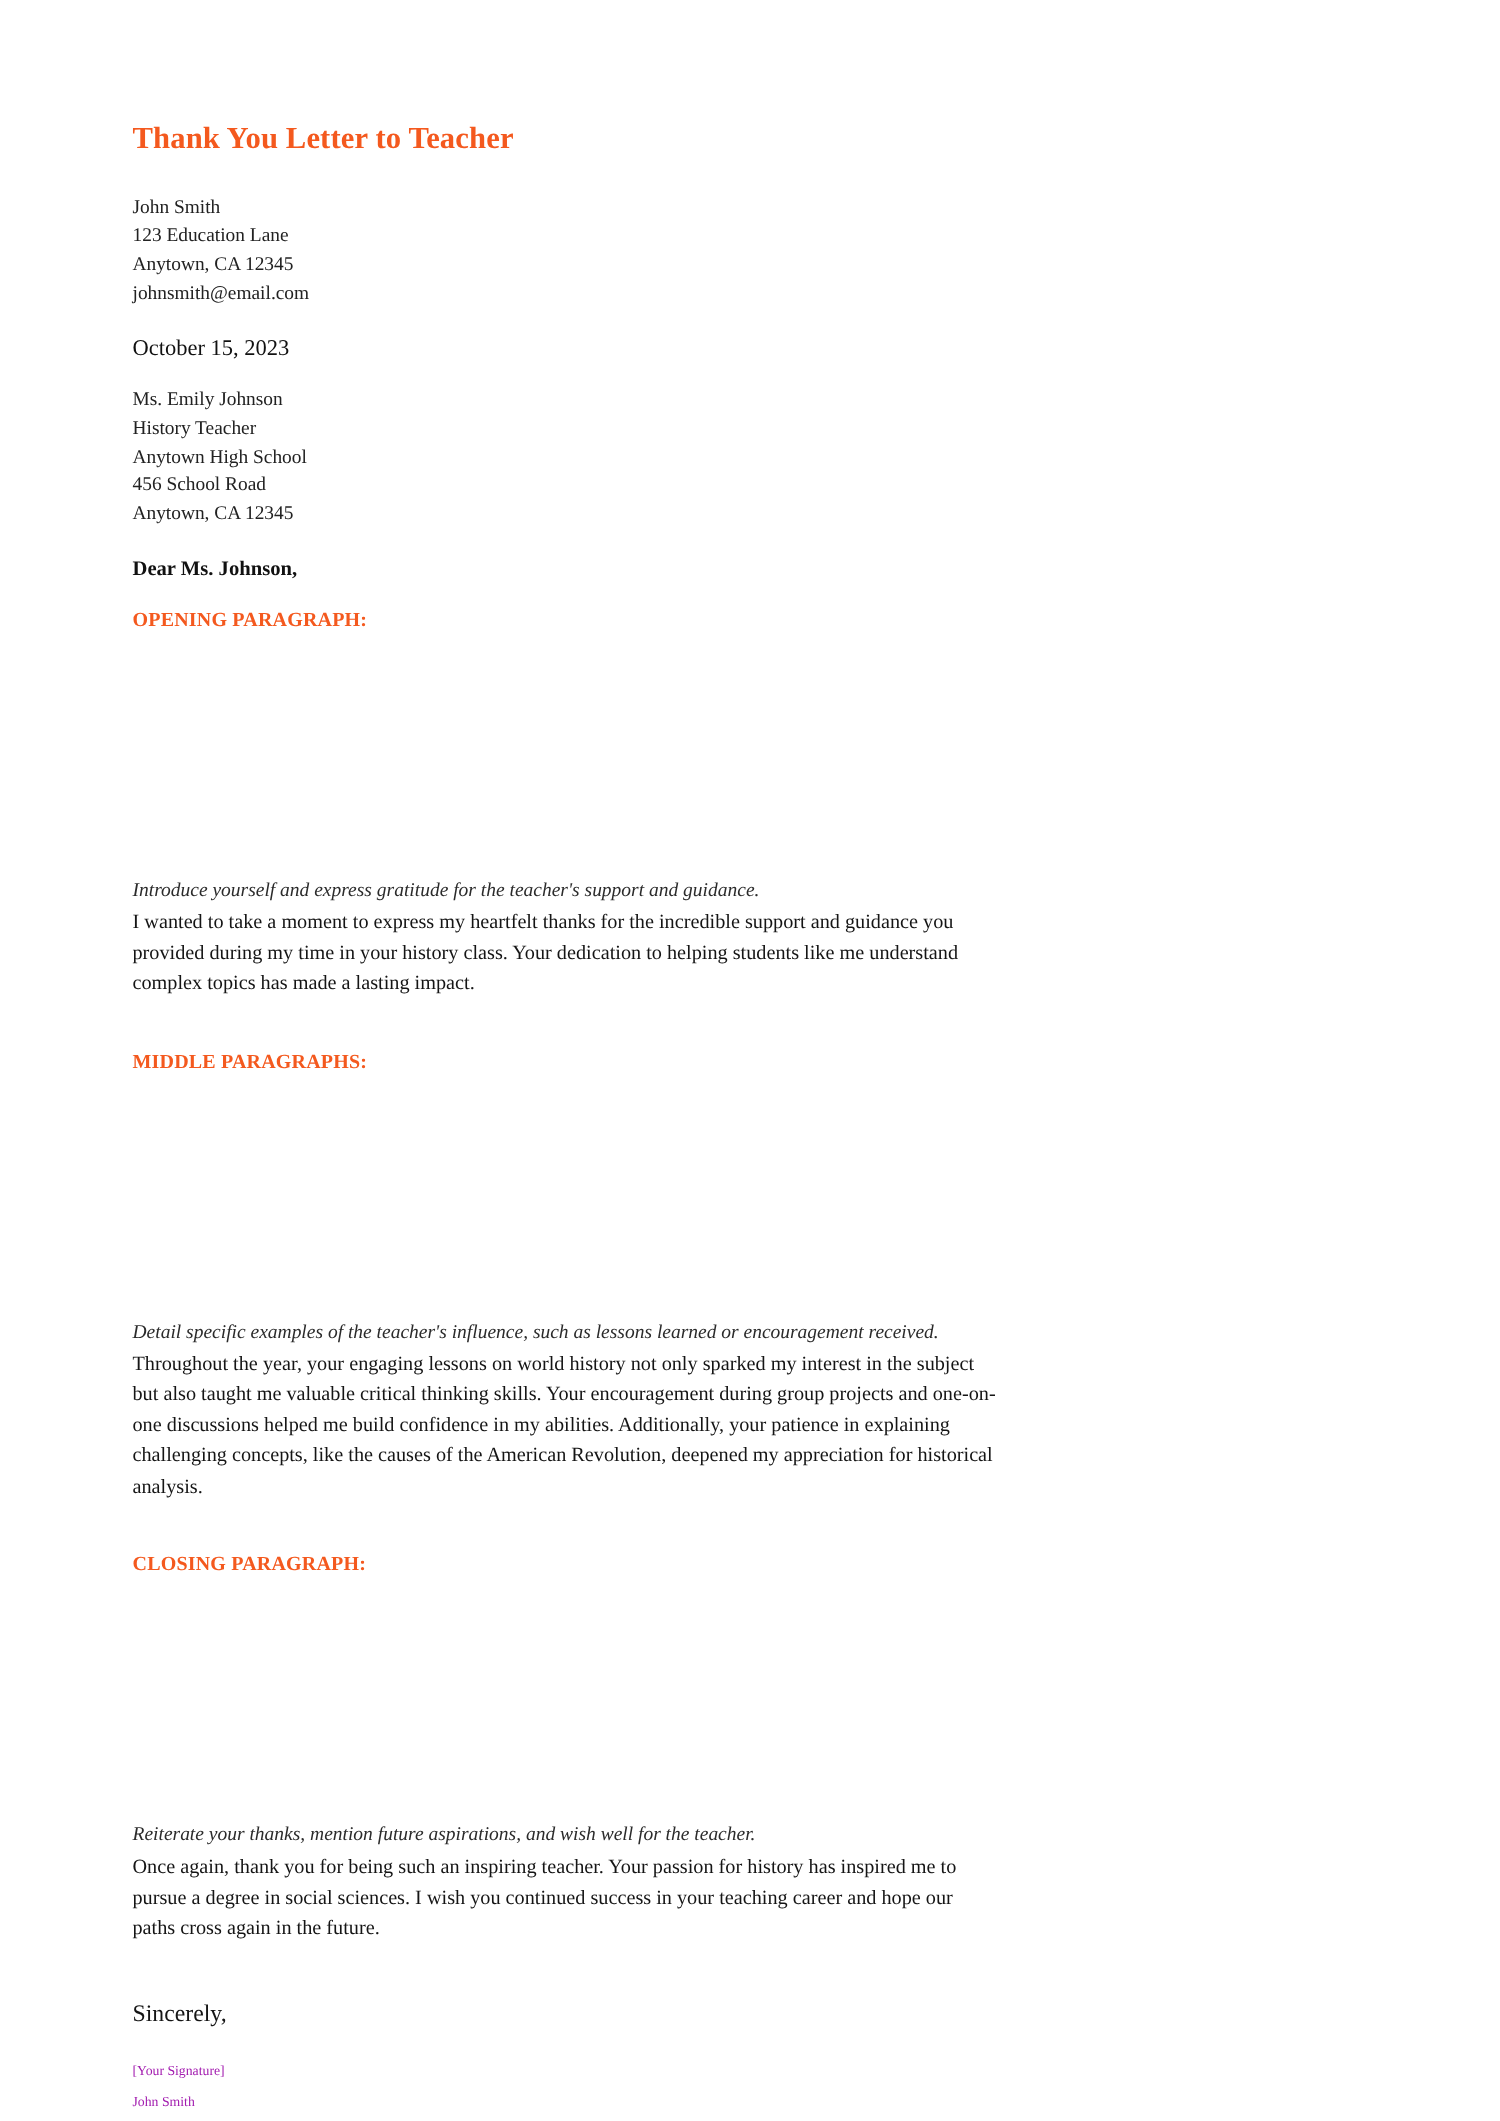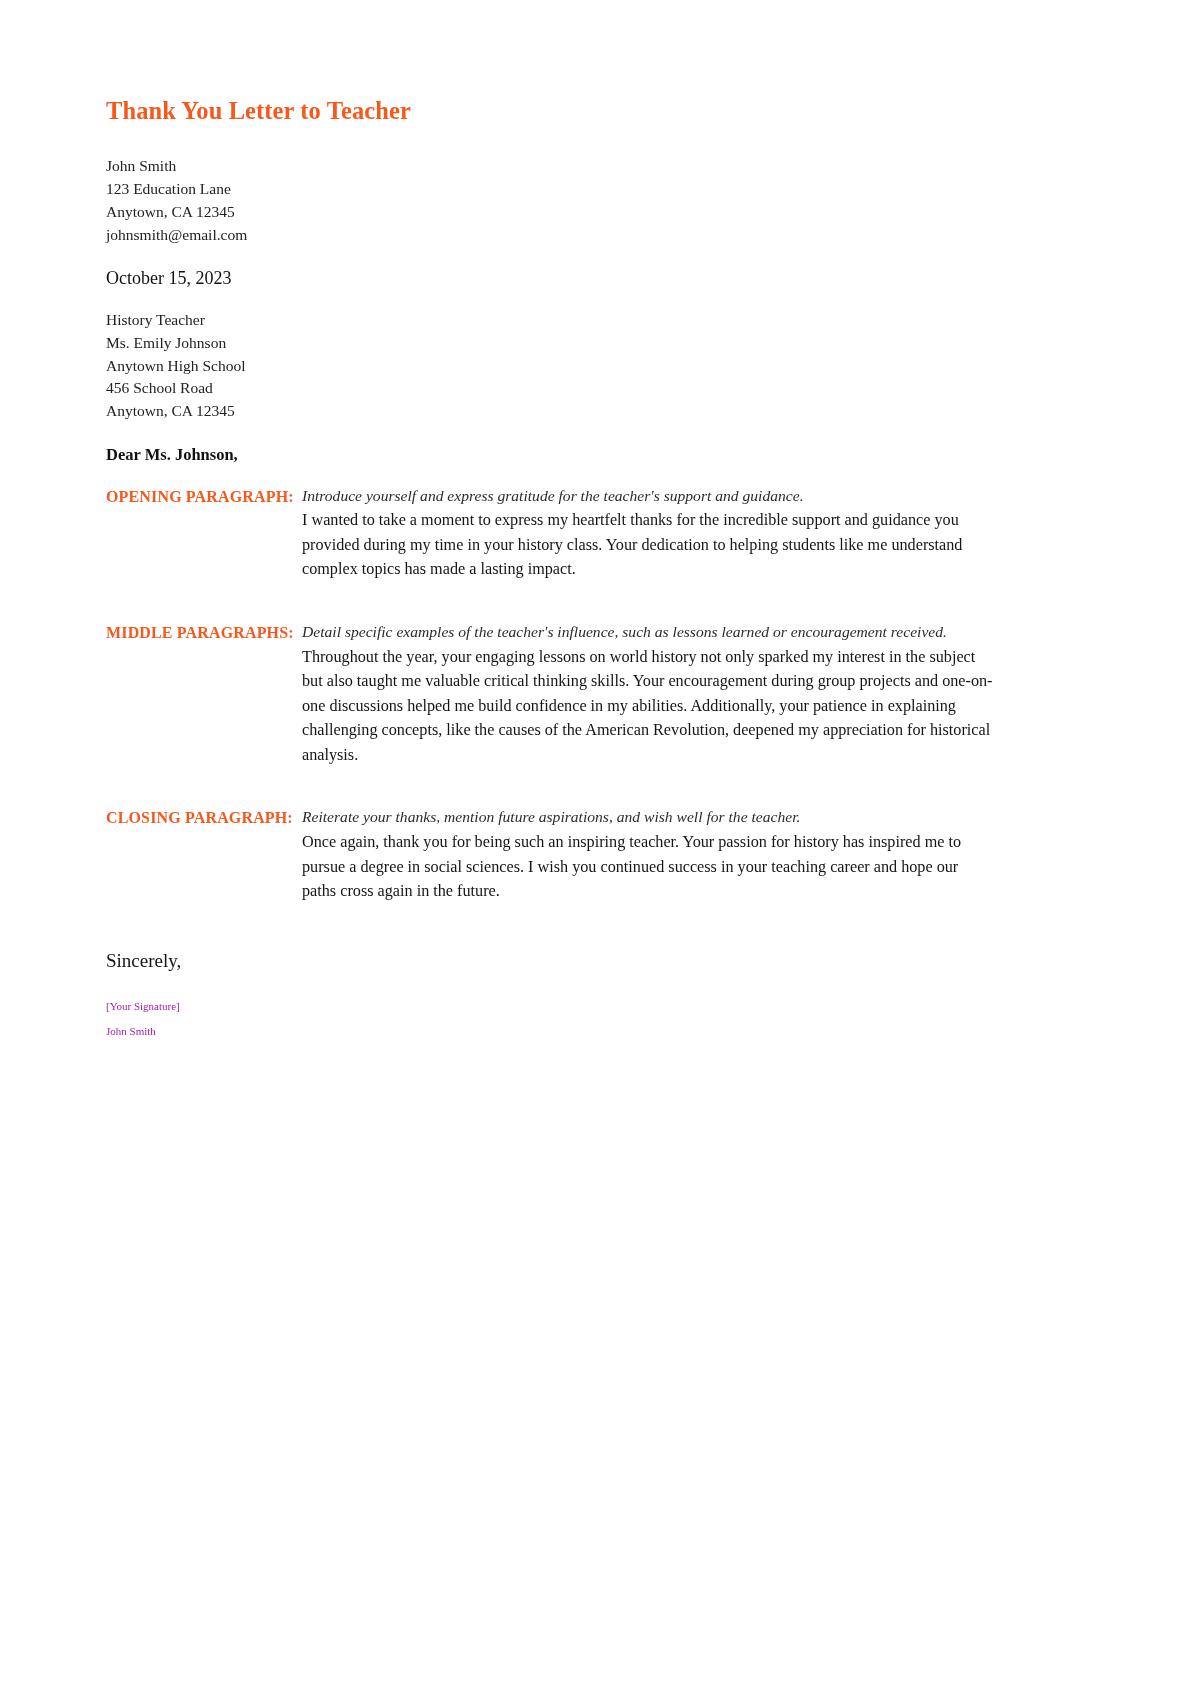--- a/index.html
+++ b/index.html
@@ -66,37 +66,38 @@
     font-size: 16.5px;
     font-weight: bold;
     color: #111111;
     line-height: 22px;
     display: block;
     margin-bottom: 18px;
   }
 
   .section {
     display: flex;
-    flex-direction: row;
+    flex-direction: column;
     align-items: flex-start;
     margin-bottom: 24px;
   }
   .section-label {
     width: 196px;
     flex: 0 0 196px;
     font-size: 16px;
     font-weight: bold;
     color: #F4591E;
     line-height: 23.5px;
     letter-spacing: 0.15px;
     padding-top: 1px;
   }
   .section-body {
     flex: 1 1 auto;
     width: 694px;
+    margin-top: 20px;
   }
   .instruction {
     font-style: italic;
     font-size: 15.6px;
     line-height: 24.5px;
     color: #2b2b2b;
     display: block;
   }
   .paragraph {
     font-size: 16.2px;
@@ -135,22 +136,22 @@
     <div class="block sender-block">
       <span class="line">John Smith</span>
       <span class="line">123 Education Lane</span>
       <span class="line">Anytown, CA 12345</span>
       <span class="line">johnsmith@email.com</span>
     </div>
 
     <span class="date-line">October 15, 2023</span>
 
     <div class="block recipient-block">
+      <span class="line">Ms. Emily Johnson</span>
       <span class="line">History Teacher</span>
-      <span class="line">Ms. Emily Johnson</span>
       <span class="line">Anytown High School</span>
       <span class="line">456 School Road</span>
       <span class="line">Anytown, CA 12345</span>
     </div>
 
     <span class="salutation">Dear Ms. Johnson,</span>
 
     <div class="section">
       <div class="section-label">OPENING PARAGRAPH:</div>
       <div class="section-body">

